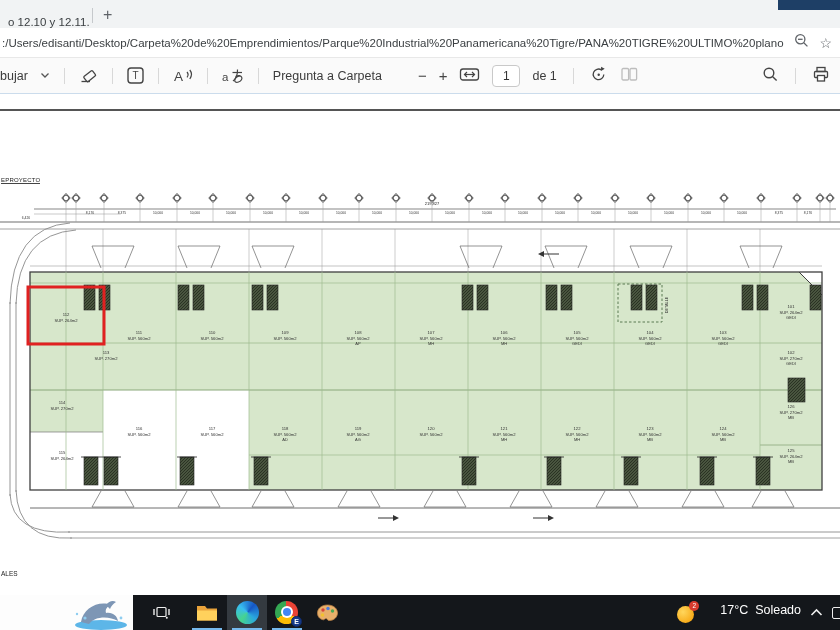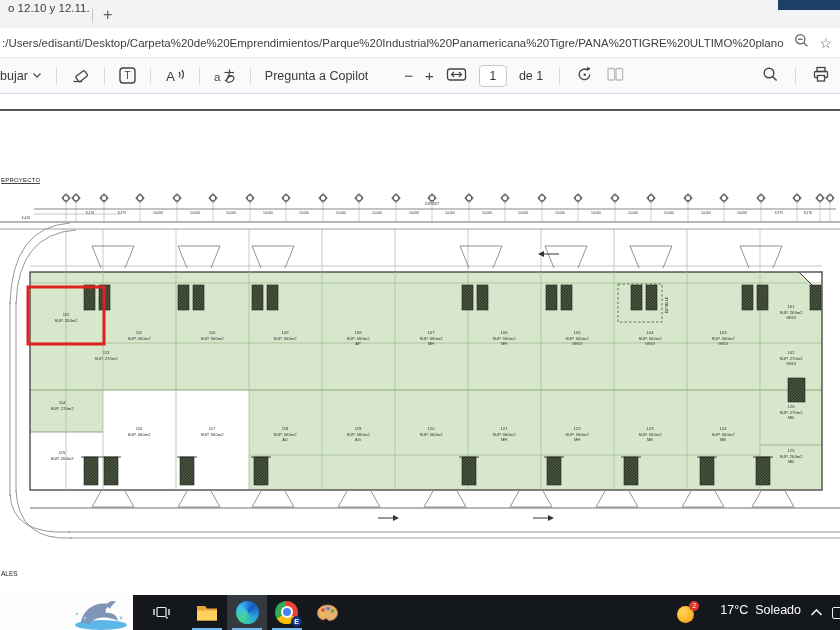--- a/index.html
+++ b/index.html
@@ -1,41 +1,41 @@
 <!DOCTYPE html>
 <html><head>
 <meta charset="utf-8">
 <style>
   * { box-sizing: border-box; margin: 0; padding: 0; }
   body { font-family: "Liberation Sans", sans-serif; background:#000; }
   .screen { position:relative; width:840px; height:630px; background:#fff; overflow:hidden; }
 
   
   .tabbar { position:relative; height:28px; background:#f1f3f4; display:flex; align-items:flex-end; }
-  .tab { height:26px; display:flex; align-items:flex-start; gap:6px; padding:0 8px; font-size:11.5px; color:#3c4043; white-space:nowrap; overflow:hidden; }
+  .tab { height:26px; display:flex; align-items:flex-end; gap:6px; padding:0 8px; font-size:11.5px; color:#3c4043; white-space:nowrap; overflow:hidden; }
   .tab .close { color:#5f6368; font-size:10px; margin-left:auto; cursor:pointer; }
   .tab-partial { width:92px; }
   .tab-mid { width:188px; }
   .tab-active { width:194px; background:#fff; border:1px solid #dadce0; border-bottom:none; border-radius:8px 8px 0 0; }
   .tabsep { width:1px; height:15px; background:#c6c9cc; margin-bottom:5px; }
   .newtab { font-size:16px; color:#5f6368; padding:0 10px 4px 10px; }
   .pdficon { width:13px; height:13px; border-radius:3px; background:#e5433e; position:relative; flex:0 0 auto; }
   .pdficon::after { content:""; position:absolute; left:3px; top:3px; width:7px; height:7px; border:1.4px solid #fff; border-radius:50% 50% 50% 0; }
   .corner-strip { position:absolute; top:0; right:0; width:62px; height:10px; background:#1e3f66; }
 
   
   .addrbar { height:30px; background:#fff; border-bottom:1px solid #e8e8e8; display:flex; align-items:center; padding:0 8px 0 2px; }
   .url { font-size:11.5px; color:#3c4043; white-space:nowrap; overflow:hidden; flex:1; }
   .addr-ic { margin-left:10px; flex:0 0 auto; }
 
   
   .pdftb { height:36px; background:#fafafa; display:flex; align-items:center; padding:0 10px 0 0; border-bottom:1px solid #cbdcec; box-shadow:0 1px 0 #e3eef8; font-size:12.5px; color:#3b3b3b; }
   .tbgrp { display:flex; align-items:center; gap:10px; }
   .tbsep { width:1px; height:16px; background:#d8d8d8; margin:0 4px; }
-  .tbbtn { display:flex; align-items:center; gap:4px; cursor:pointer; }
+  .tbbtn { display:flex; align-items:center; gap:12px; cursor:pointer; }
   .pagebox { width:28px; height:22px; border:1px solid #c9c9c9; border-radius:4px; background:#fff; text-align:center; font-size:12px; color:#333; font-family:"Liberation Sans",sans-serif; }
   .tb-mid { display:flex; align-items:center; gap:12px; margin-left:36px; }
   .tb-right { display:flex; align-items:center; gap:12px; margin-left:auto; }
   .glyph { font-size:15px; color:#444; }
 
   
   .pdfarea { position:relative; width:840px; height:501px; background:#fff; overflow:hidden; }
   .plan-label { position:absolute; font-size:6px; color:#222; letter-spacing:.2px; border-bottom:.5px solid #444; }
   .plan-label2 { position:absolute; font-size:6.5px; color:#222; }
 
@@ -119,21 +119,21 @@
       <div class="tbsep"></div>
       <span class="tbbtn">
         <svg width="22" height="17" viewBox="0 0 22 17">
             <text x="0" y="13.5" font-size="11.5" fill="#444" font-family="Liberation Sans, sans-serif">a</text>
             <path d="M10.5,5.5 h9.5" fill="none" stroke="#444" stroke-width="1.2"></path>
             <path d="M15.5,2.5 c0.2,5.5 -1.2,9 -4.5,11.5" fill="none" stroke="#444" stroke-width="1.2"></path>
             <path d="M13.5,9.5 c6.5,-3.5 9,3.5 3,5.5 c-5.5,1.8 -5,-5 1.5,-6" fill="none" stroke="#444" stroke-width="1.2"></path>
           </svg>
       </span>
       <div class="tbsep"></div>
-      <span>Pregunta a Copilot</span>
+      <span>Pregunta a Carpeta</span>
     </div>
 
     <div class="tb-mid">
       <span class="glyph">−</span>
       <span class="glyph">+</span>
       <span>
         <svg width="21" height="17" viewBox="0 0 21 17">
             <rect x="1.5" y="3" width="18" height="11" rx="2.5" fill="none" stroke="#444" stroke-width="1.3"></rect>
             <line x1="5.5" y1="8.5" x2="15.5" y2="8.5" stroke="#444" stroke-width="1.2"></line>
             <polyline points="8,6 5.5,8.5 8,11" fill="none" stroke="#444" stroke-width="1.2"></polyline>

